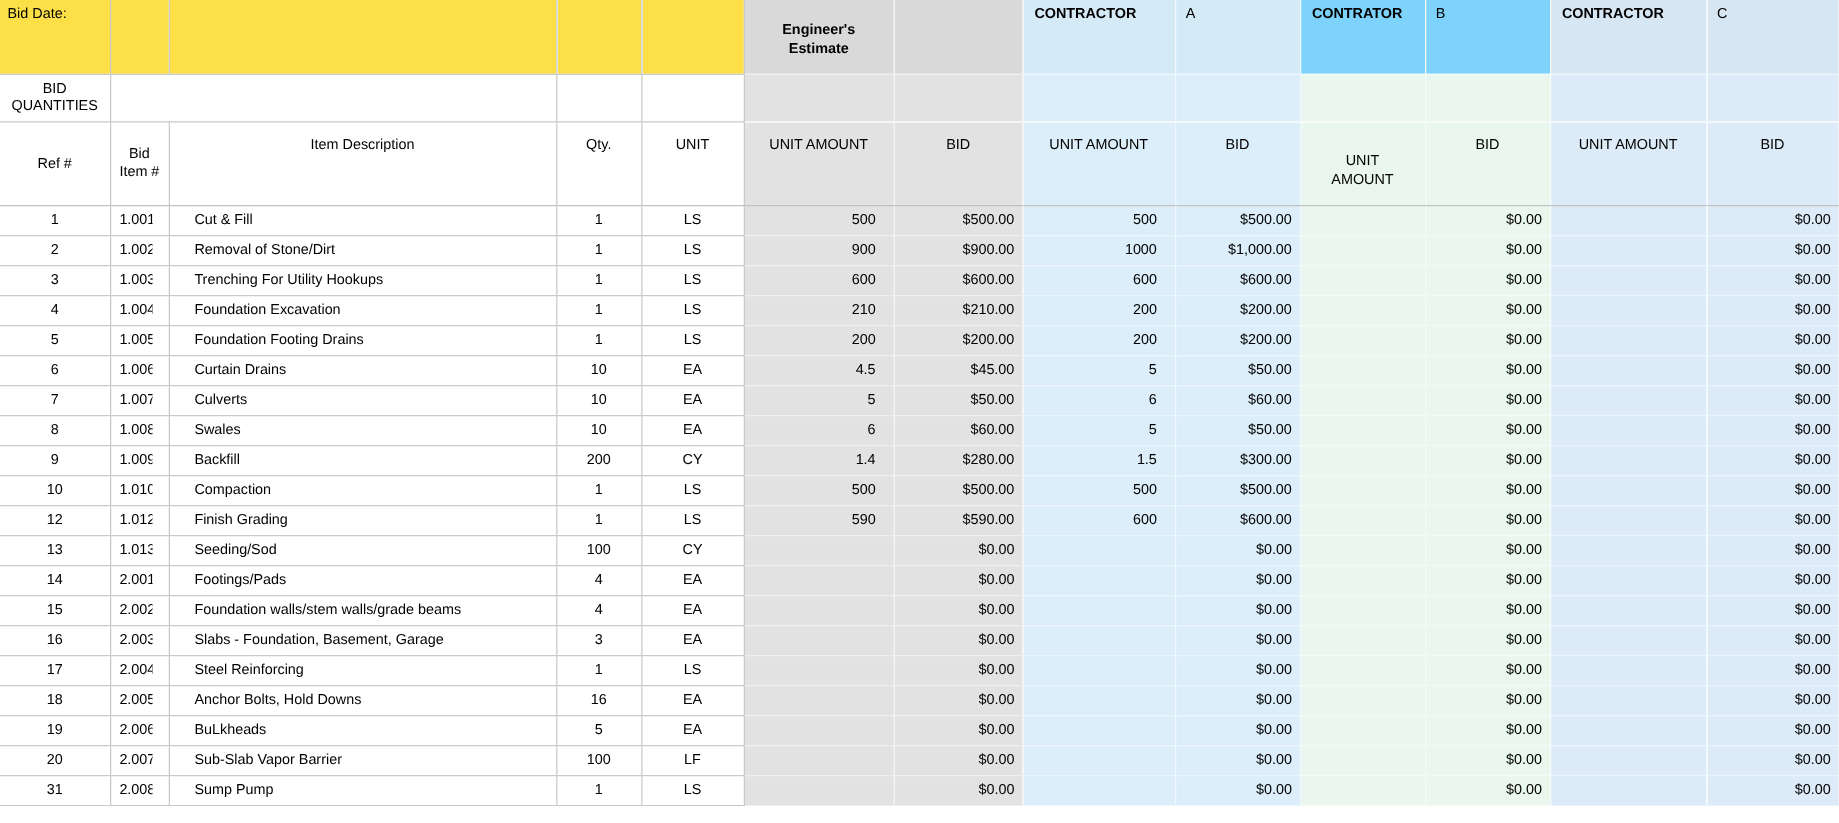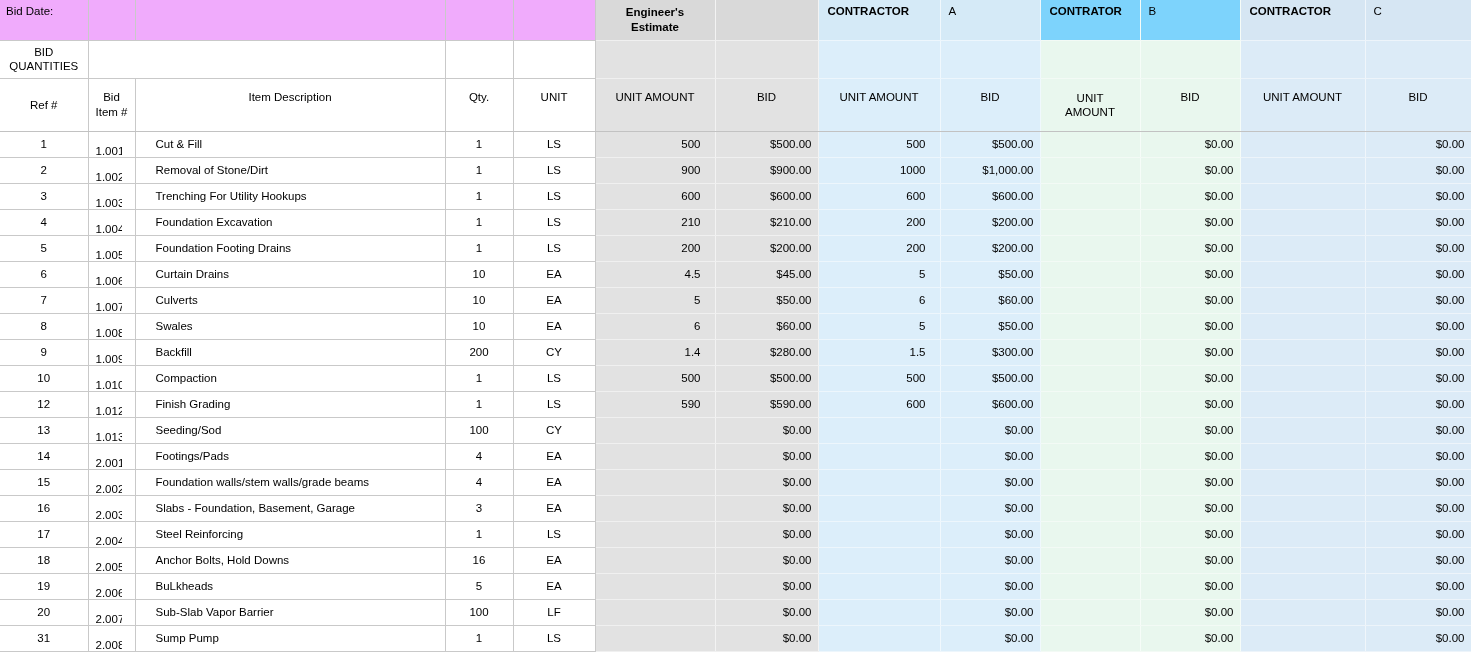--- a/index.html
+++ b/index.html
@@ -9,42 +9,42 @@
     font-size:11.5px;color:#000;padding:0;overflow:hidden;white-space:nowrap;
     border-right:1px solid #c9c9c9;border-bottom:1px solid #c9c9c9;
     height:24px;vertical-align:middle;box-sizing:border-box;
   }
   
   td.ee{background:#e2e2e2;border-right-color:#f3f3f3;border-bottom-color:#f0f0f0;}
   td.ca{background:#dceefa;border-right-color:#f0f8fd;border-bottom-color:#edf6fc;}
   td.cb{background:#e9f7ee;border-right-color:#f6fcf8;border-bottom-color:#f3faf5;}
   td.cc{background:#dcebf7;border-right-color:#f0f6fb;border-bottom-color:#edf4fa;}
   
-  tr.h1 td.plainh{background:#f0abfc;}
+  tr.h1 td.plainh{background:#fde047;}
   tr.h1 td.ee{background:#d9d9d9;}
   tr.h1 td.ca{background:#d5eaf7;}
   tr.h1 td.cb{background:#7dd3fc;}
   tr.h1 td.cc{background:#d6e6f3;}
   
   tr.h1 td{height:40px;vertical-align:top;padding-top:5px;}
   tr.h2 td{height:38px;vertical-align:middle;text-align:center;}
   tr.h3 td{height:53px;vertical-align:top;padding-top:12px;text-align:center;}
   tr.h3 td.vmid{vertical-align:middle;padding-top:0;}
   tr.h3 td{border-bottom-color:#c2c2c2;}
   td.bidDate{padding-left:6px;}
   td.cName{padding-left:9px;font-weight:bold;}
   td.cLetter{padding-left:8px;}
   td.eeTitle{text-align:center;font-weight:bold;}
-  .wrapN{display:block;white-space:normal;line-height:1.3;margin:0 auto;}
+  .wrapN{display:block;white-space:normal;line-height:1.3;margin:12px auto;}
   .w70{width:72px;}
   .w60{width:62px;}
   .bidq{display:block;white-space:normal;line-height:1.25;}
   td.desc{padding-left:20px;}
   td.item{padding-left:7px;}
-  .clip{display:block;width:26px;overflow:hidden;white-space:nowrap;margin-top:13px;}
+  .clip{display:block;width:26px;overflow:hidden;white-space:nowrap;}
   td.num{text-align:right;padding-right:14px;}
   td.bid{text-align:right;padding-right:6px;}
   td.qty,td.unitc,td.ref{text-align:center;}
 </style>
 </head>
 <body>
 
 <table>
   <colgroup>
     <col style="width:88px">

